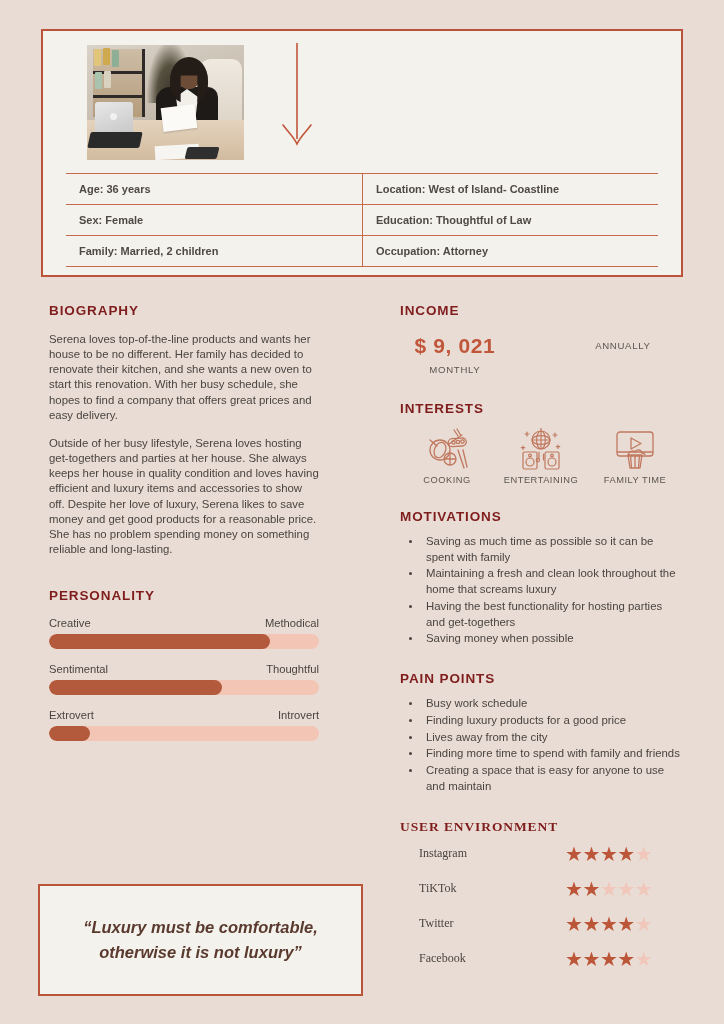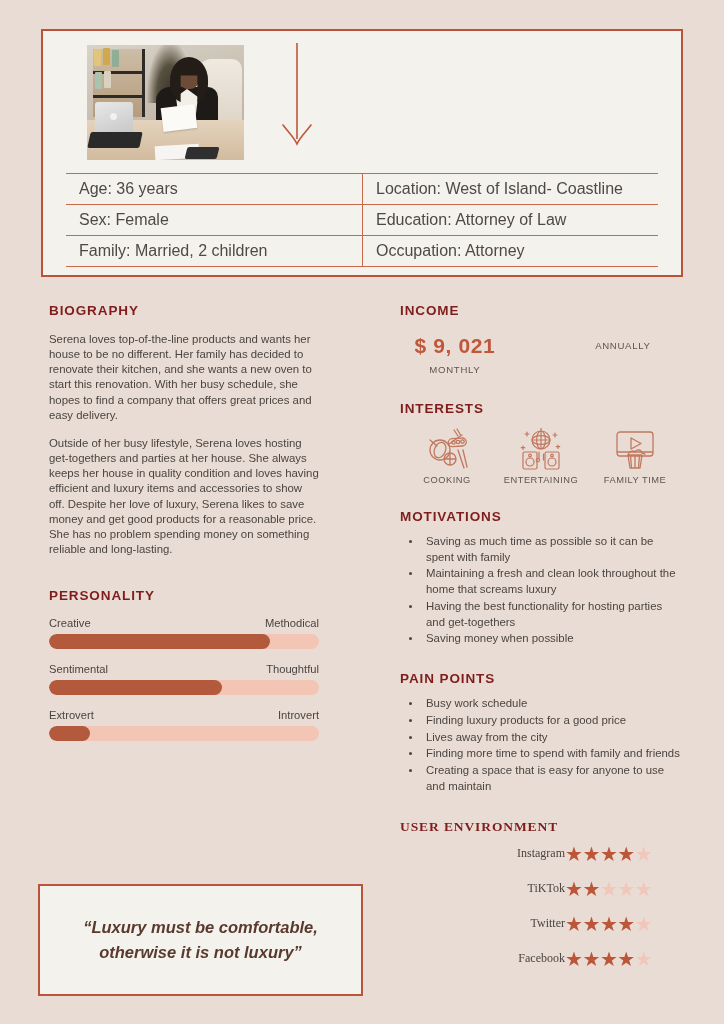--- a/index.html
+++ b/index.html
@@ -155,23 +155,24 @@
   }
   .det-row {
     display: flex;
     border-bottom: 1.2px solid #c8694e;
     height: 31px;
   }
   .det-cell {
     flex: 1 1 50%;
     display: flex;
     align-items: center;
-    font-size: 16px;
+    font-size: 11px;
     color: #4f4945;
     padding-left: 13px;
+    font-weight: bold;
   }
   .det-cell.right { border-left: 1.4px solid #c8694e; }
 
   
   .col-left {
     position: absolute;
     left: 49px;
     top: 303px;
     width: 270px;
   }
@@ -296,21 +297,20 @@
   }
   ul.bullets li::marker { font-size: 10px; }
 
   
   .env { margin-top: 24px; font-family: Liberation Serif, serif; }
   .env-row {
     display: flex;
     align-items: center;
     height: 32px;
     margin-top: 3px;
-    text-align: right;
   }
   .env-name {
     width: 165px;
     padding-left: 19px;
     font-size: 12px;
     color: #4a4440;
   }
   .env-stars {
     display: flex;
     gap: 0px;
@@ -359,21 +359,21 @@
 
   </div>
 
   <div class="details">
     <div class="det-row">
       <div class="det-cell">Age: 36 years</div>
       <div class="det-cell right">Location: West of Island- Coastline</div>
     </div>
     <div class="det-row">
       <div class="det-cell">Sex: Female</div>
-      <div class="det-cell right">Education: Attorney of Law</div>
+      <div class="det-cell right">Education: Thoughtful of Law</div>
     </div>
     <div class="det-row">
       <div class="det-cell">Family: Married, 2 children</div>
       <div class="det-cell right">Occupation: Attorney</div>
     </div>
   </div>
 </div>
 
 <div class="col-left">
 

